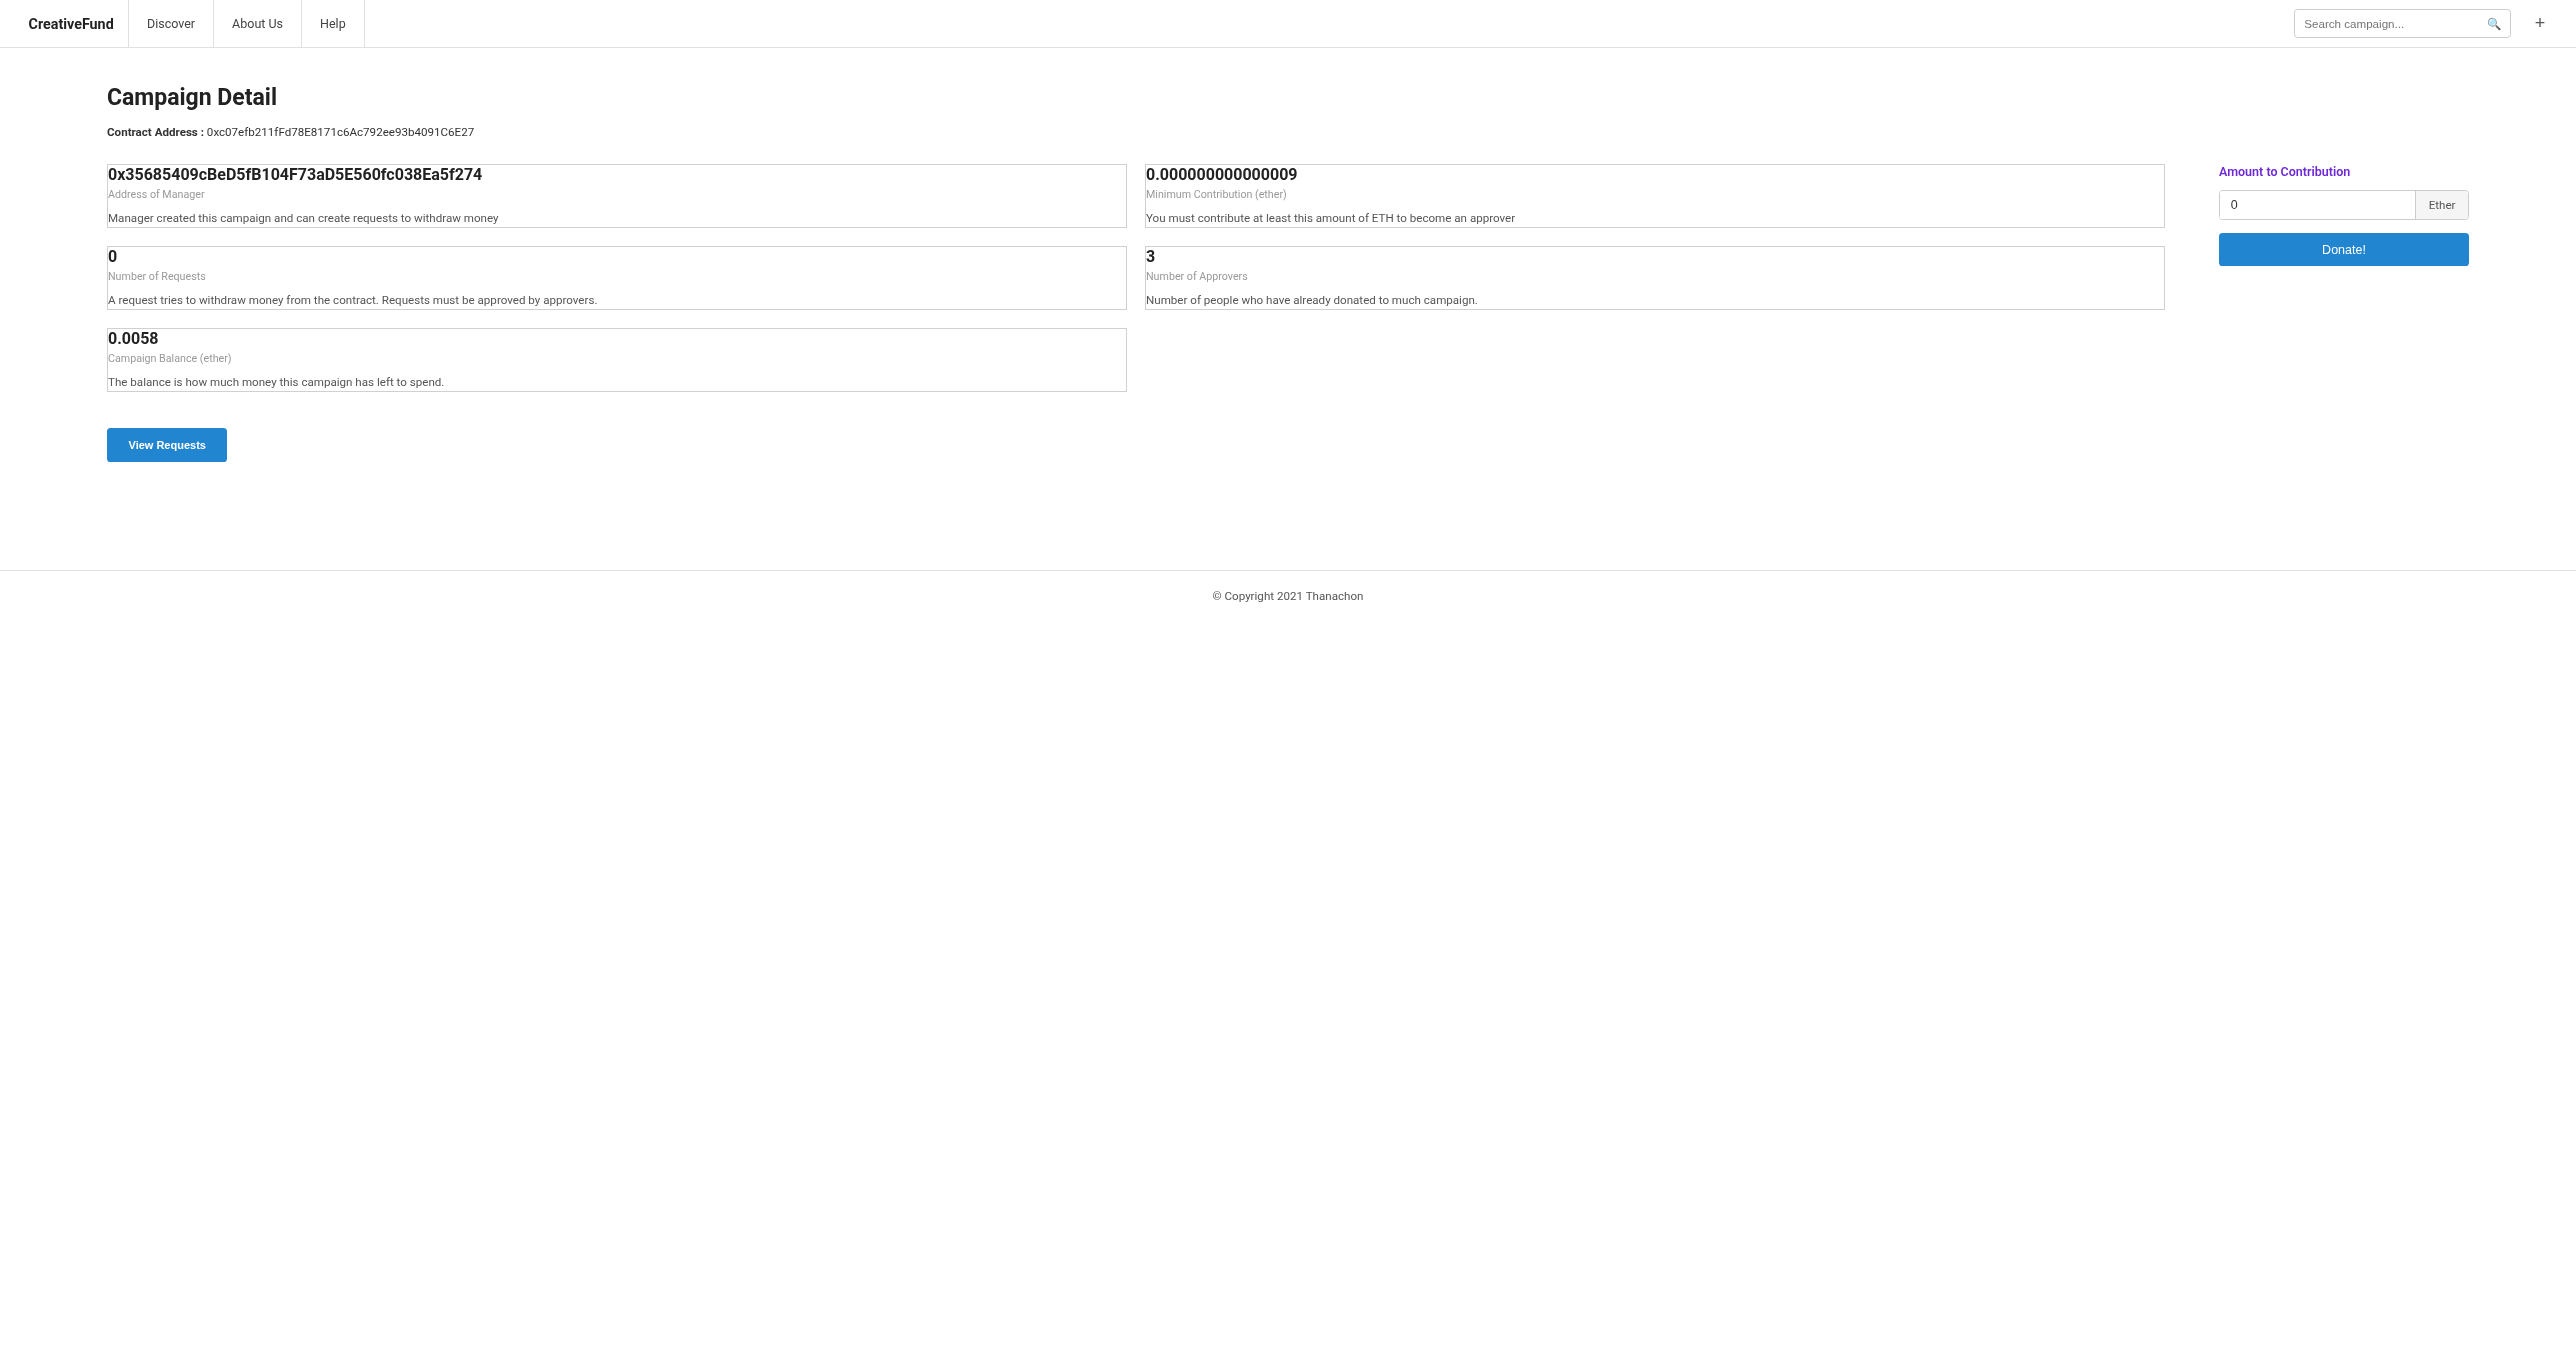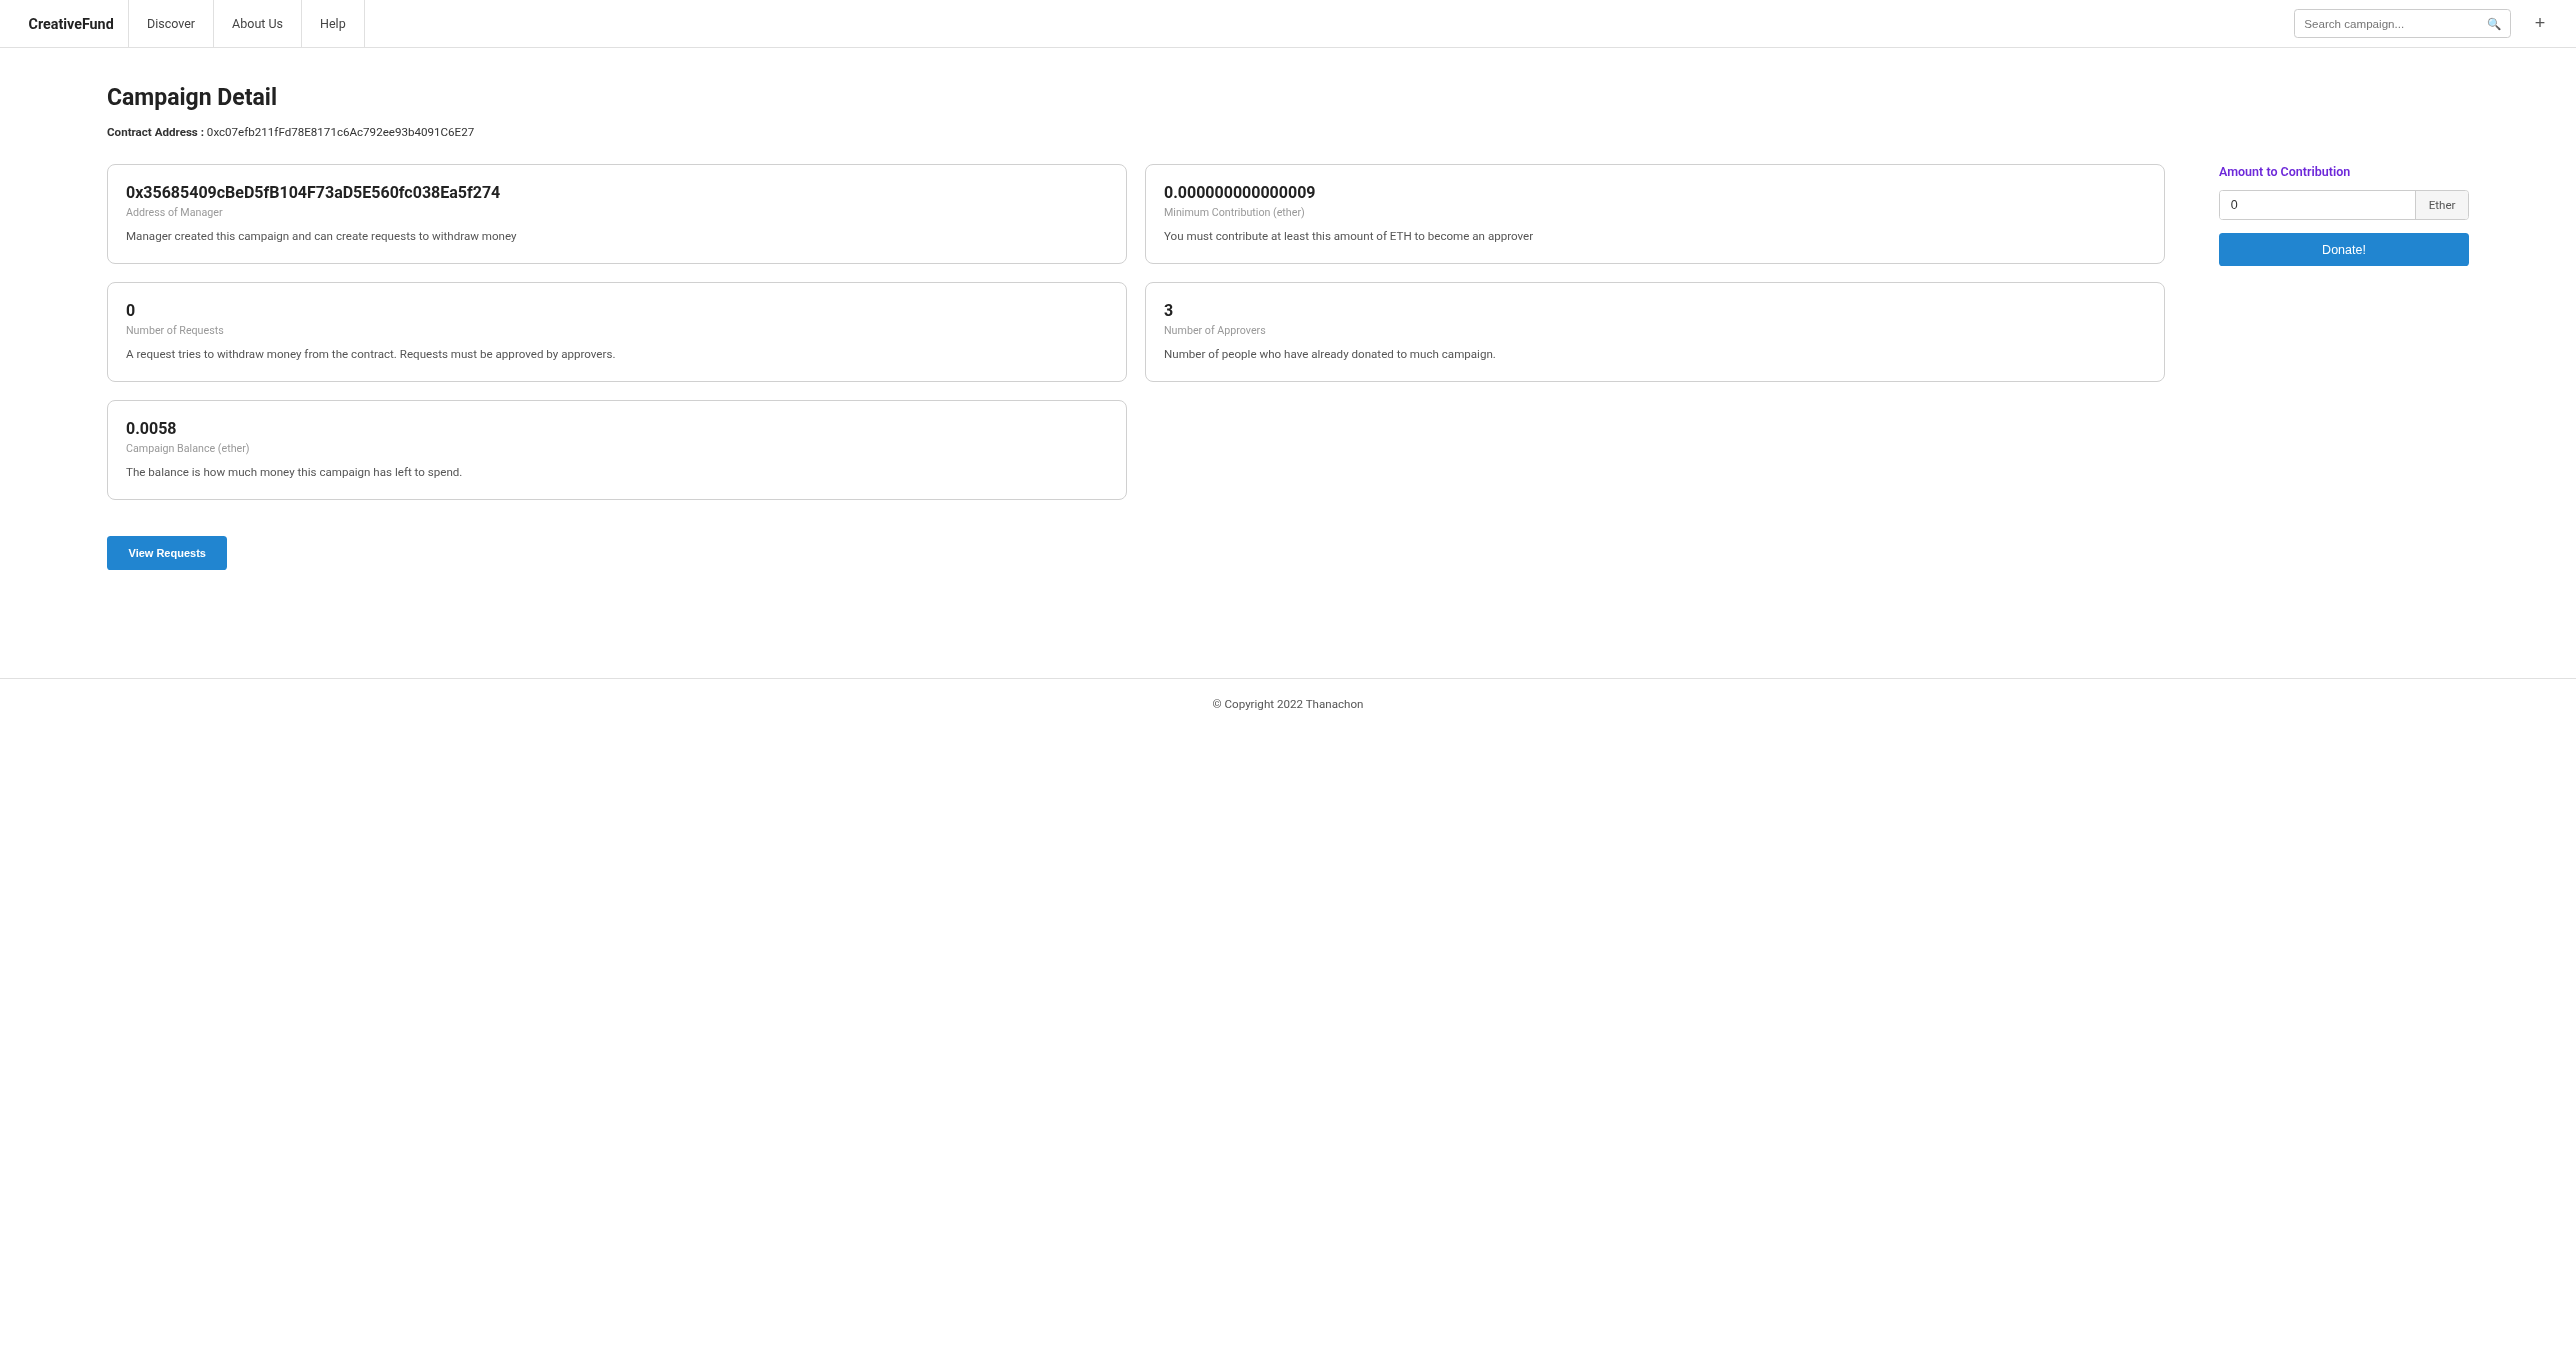--- a/index.html
+++ b/index.html
@@ -113,22 +113,21 @@
     }
 
     .cards-row {
       display: flex;
       gap: 18px;
       margin-bottom: 18px;
     }
 
     .card {
       border: 0.9px solid #d0d0d0;
-      border-radius: 8px;
-      padding: 18px;
+      border-radius: 0;
       flex: 1;
     }
 
     .card-value {
       font-size: 16px;
       font-weight: 700;
       color: #222;
       margin-bottom: 3.6px;
       word-break: break-all;
     }
@@ -299,15 +298,15 @@
       <div class="contribution-input-row">
         <input type="number" class="contribution-input" value="0" style="">
         <div class="ether-badge">Ether</div>
       </div>
       <button class="donate-btn">Donate!</button>
     </div>
   </div>
 </div>
 
 <footer>
-  <span>© Copyright 2022 Thanachon</span>
+  <span>© Copyright 2021 Thanachon</span>
 </footer>
 
 
 </body></html>

